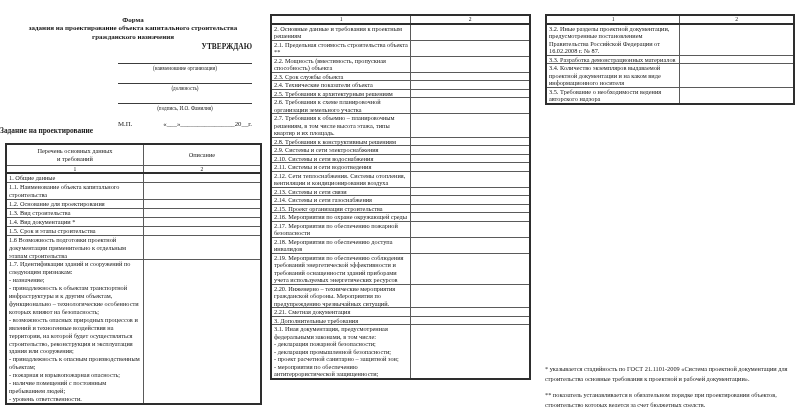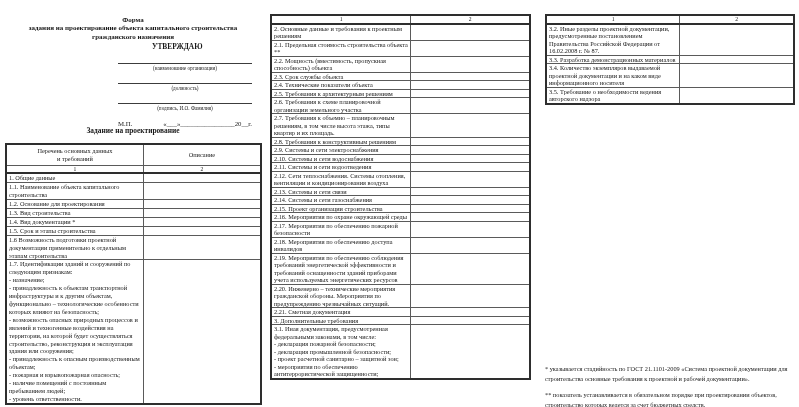--- a/index.html
+++ b/index.html
@@ -11,27 +11,27 @@
   .page{position:absolute;top:12px;height:407px;overflow:hidden;}
   #page1{left:0;width:266px;}
   #page2{left:266px;width:266px;}
   #page3{left:532px;width:267px;}
 
   .form-title{
     margin-top:4px;text-align:center;font-weight:bold;
     font-size:7px;line-height:8.4px;white-space:pre-line;
   }
   .approve-block{position:absolute;left:118px;top:30px;width:134px;}
-  .approve-label{font-weight:bold;font-size:7.4px;text-align:left;padding-left:34px;}
+  .approve-label{font-weight:bold;font-size:7.4px;text-align:right;padding-left:34px;}
   .sig-underline{border-bottom:1px solid #3c3c3c;height:0;margin-top:12px;}
   .sig-label{font-size:5.2px;line-height:6px;text-align:center;color:#222;margin-top:1px;}
   .stamp-line{margin-top:9px;font-size:6.8px;display:flex;justify-content:space-between;}
 
   .assignment-title{
-    position:absolute;left:0;top:114px;width:266px;text-align:center;
+    position:absolute;left:0;top:114px;width:266px;text-align:left;
     font-weight:bold;font-size:7.4px;
   }
 
   table.req{border-collapse:collapse;table-layout:fixed;background:#fff;}
   table.req{border:2px solid #2e2e2e;}
   table.req td,table.req th{
     border:1px solid #5a5a5a;vertical-align:top;
     font-weight:normal;font-size:6.3px;padding:0 2px;
     white-space:pre-line;overflow:hidden;
   }

